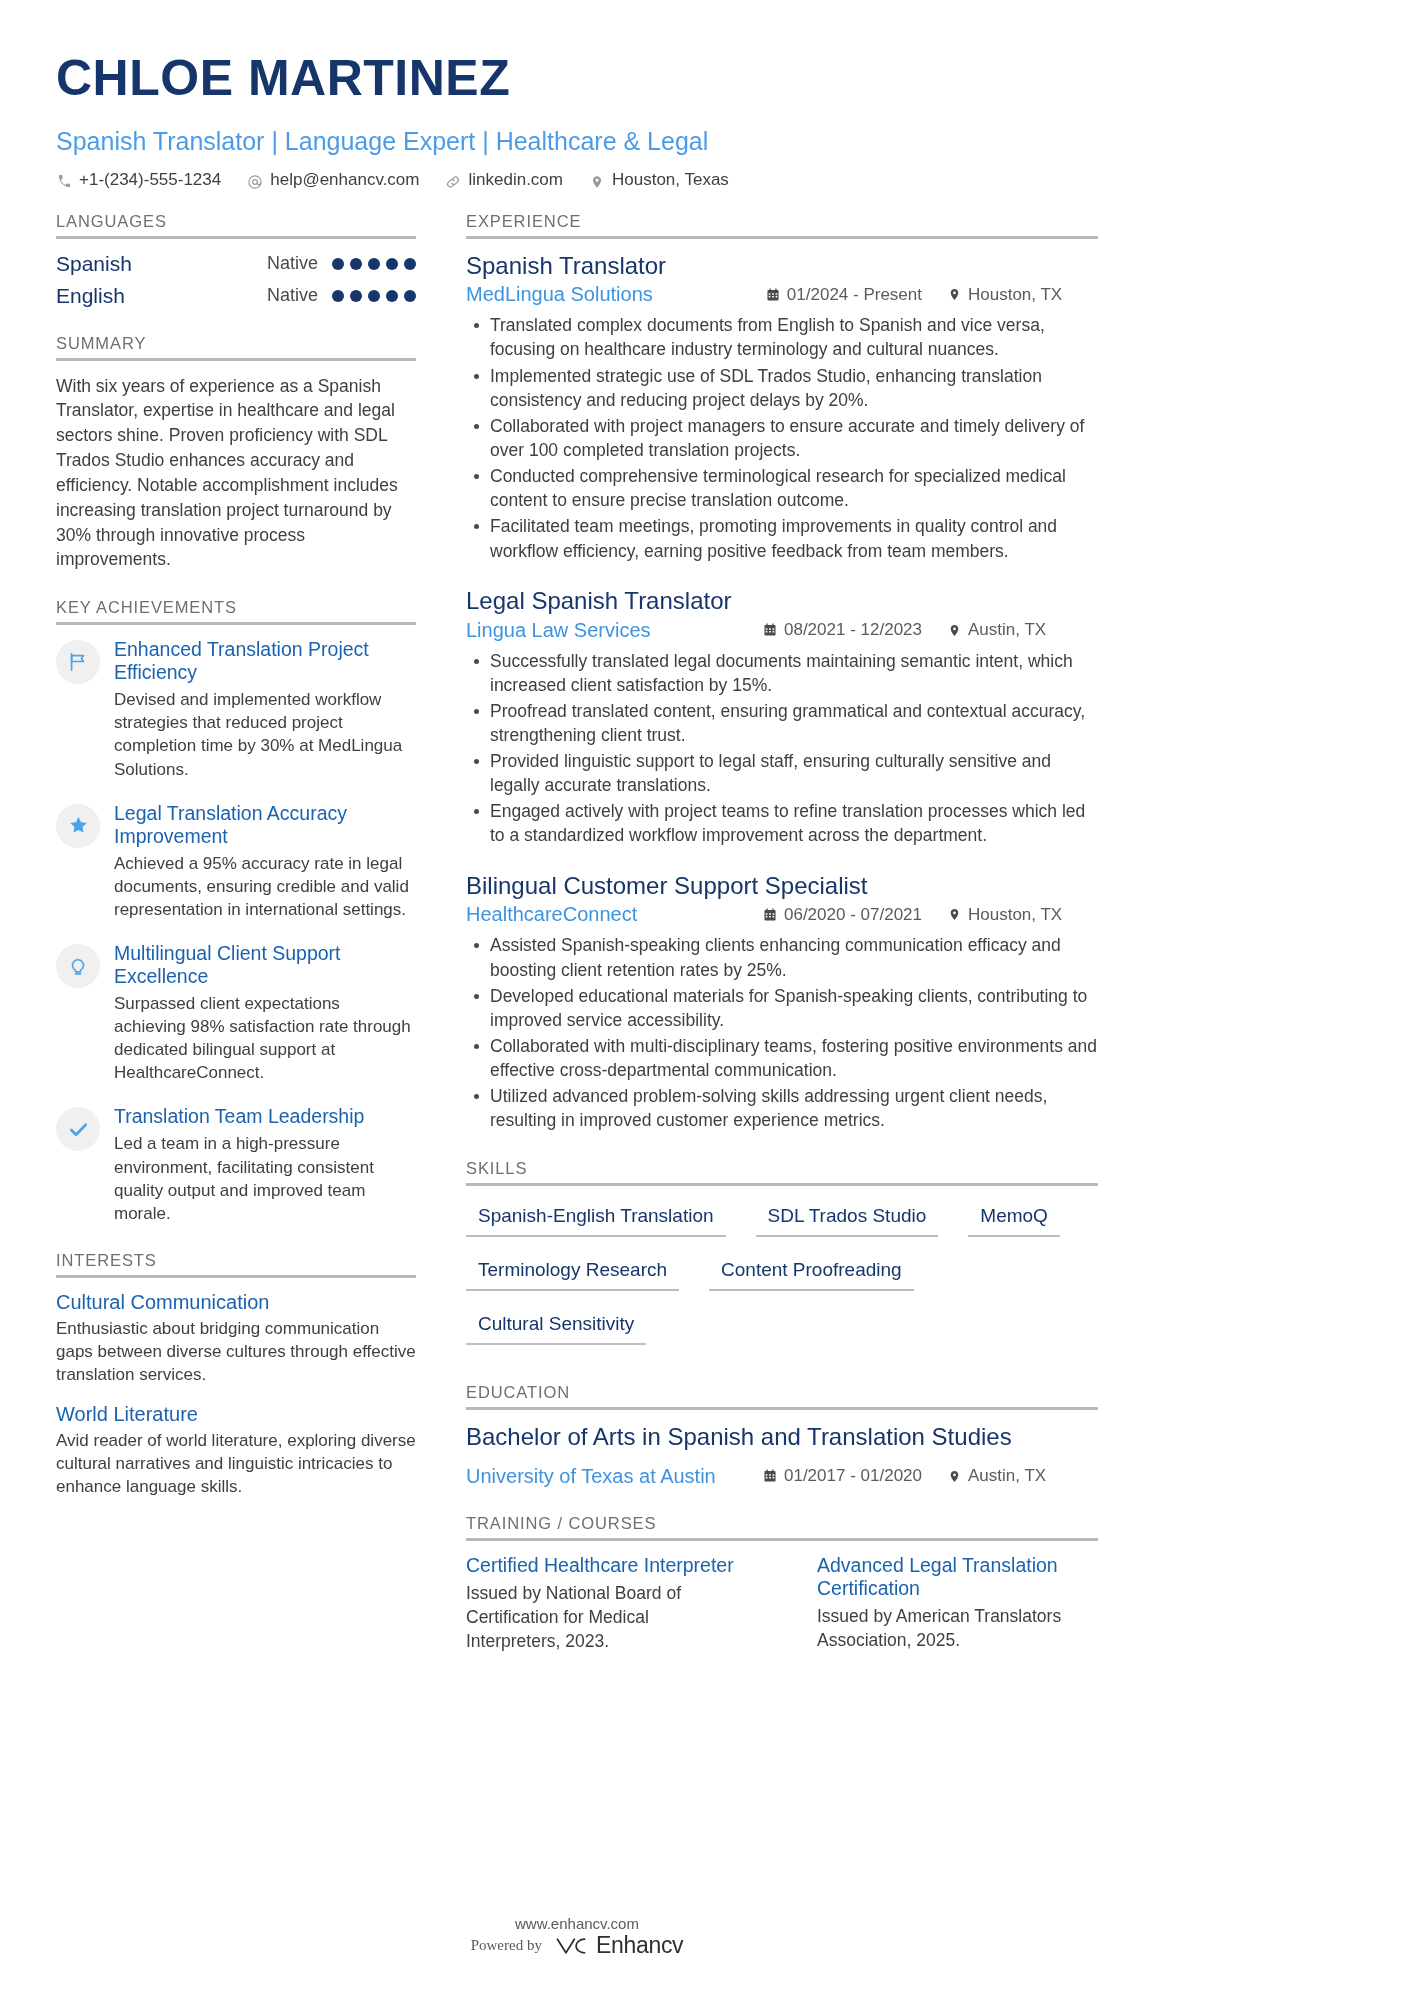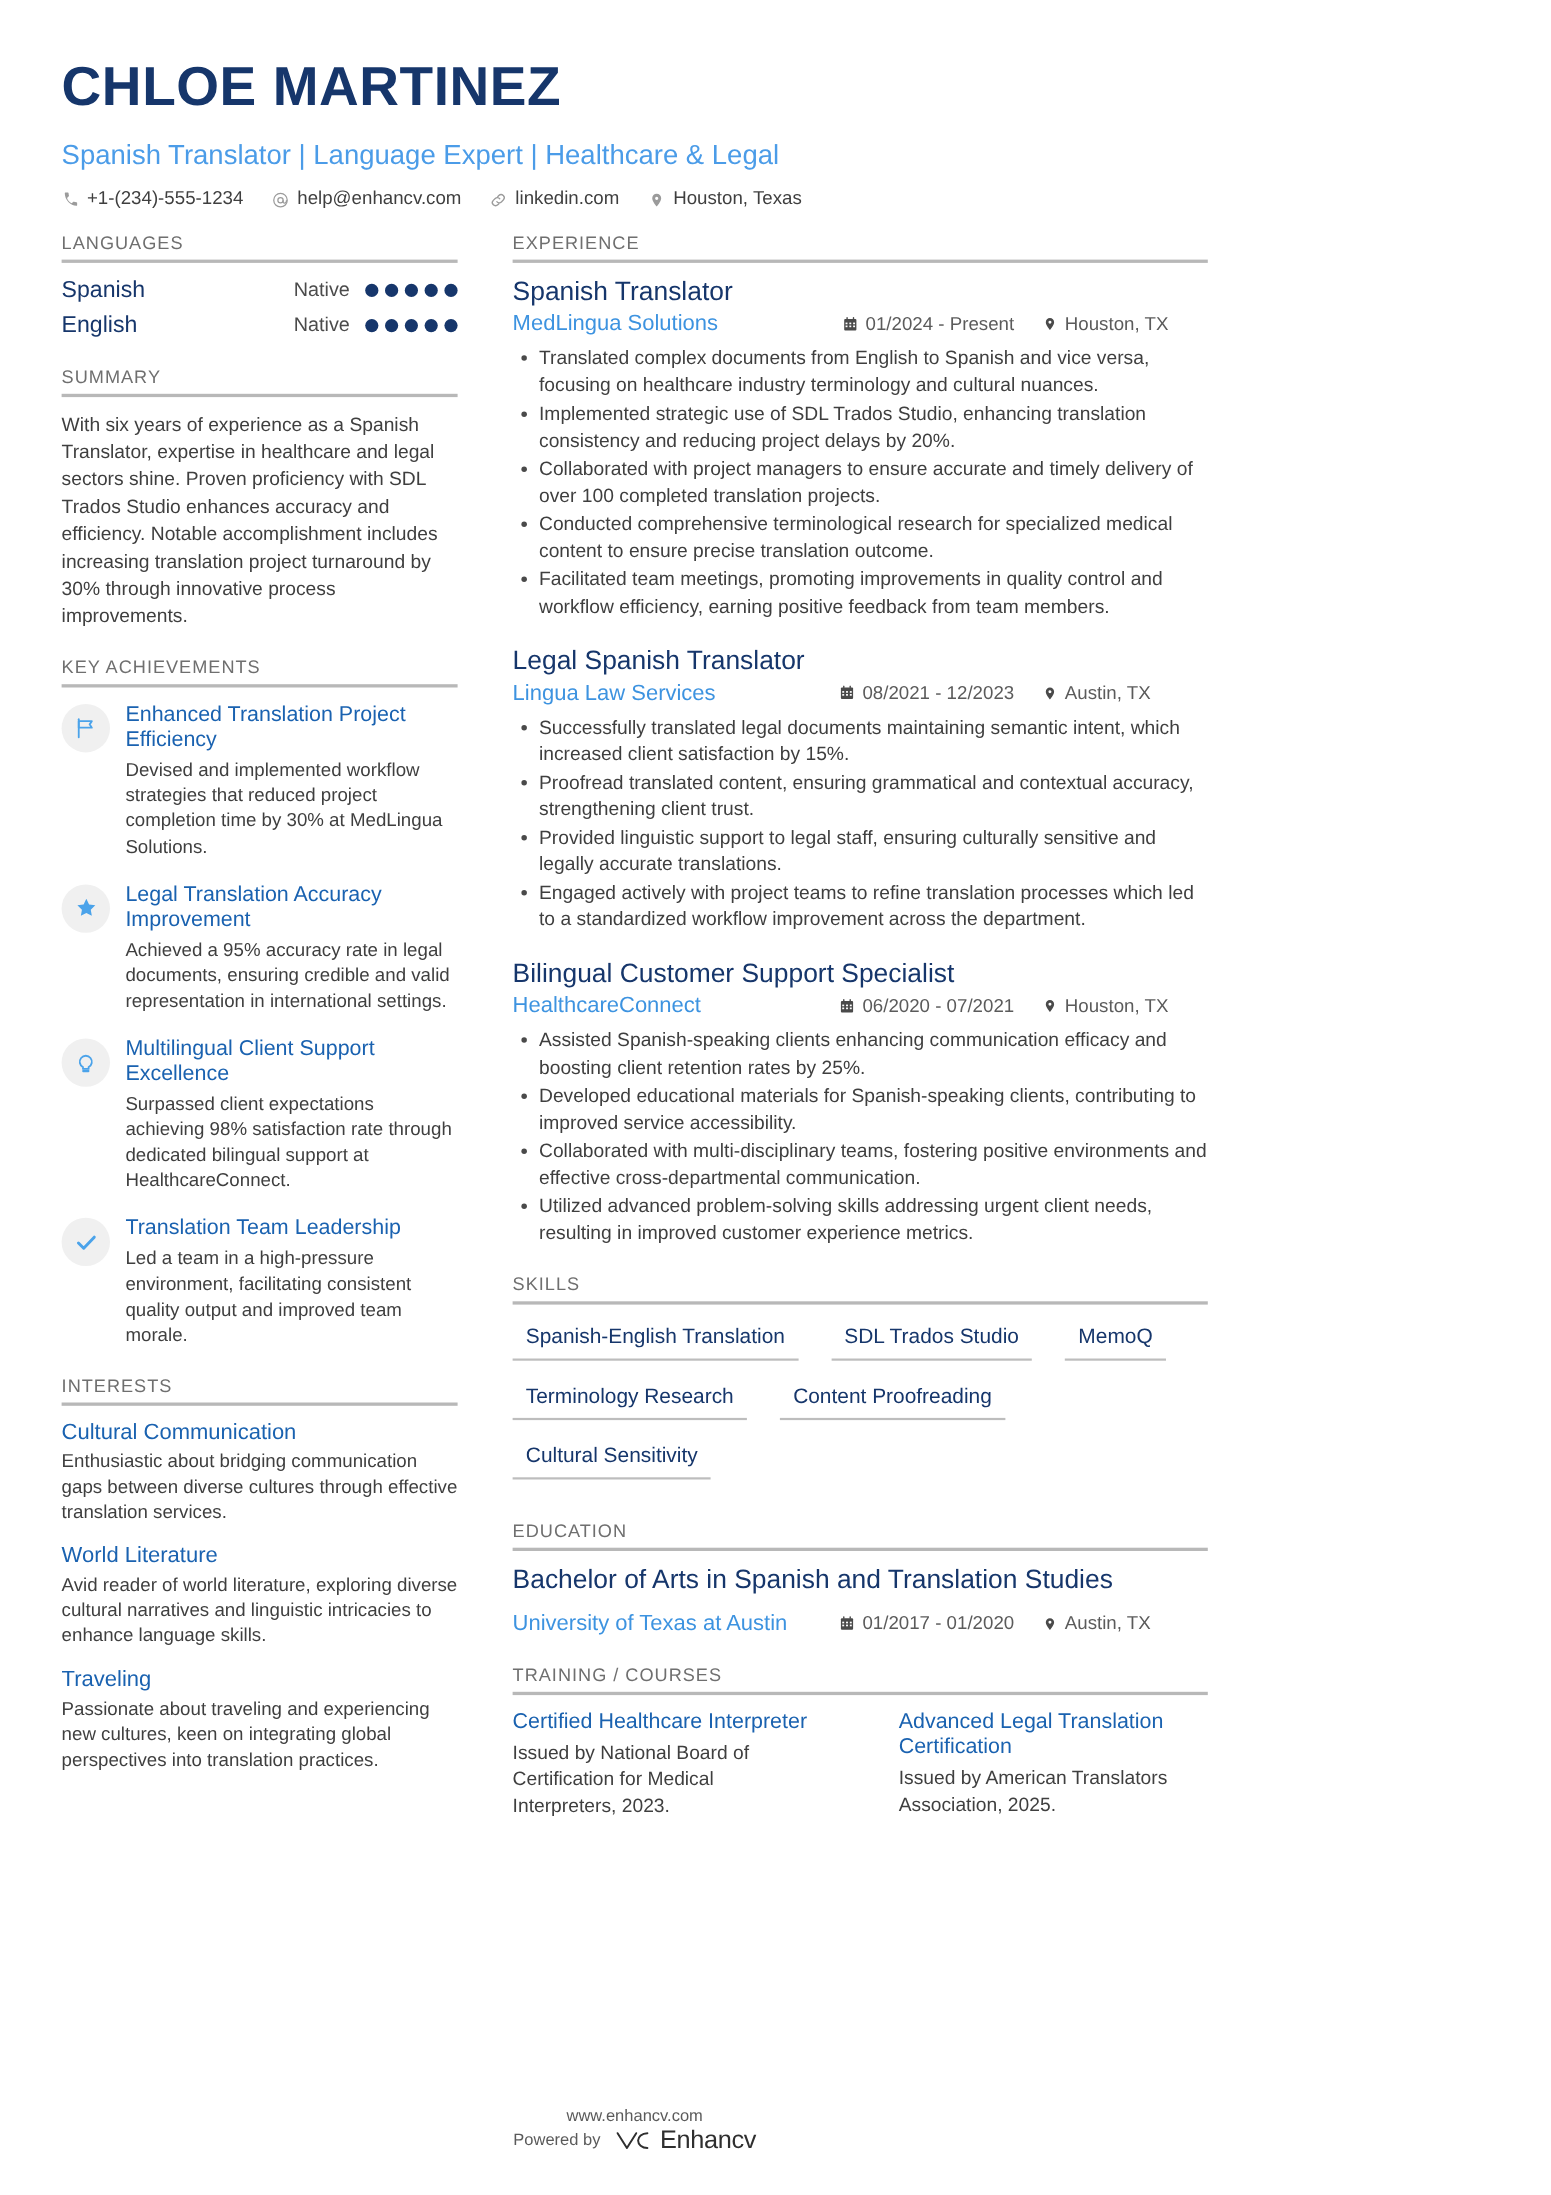--- a/index.html
+++ b/index.html
@@ -216,21 +216,21 @@
     position: absolute;
     left: 56px; right: 56px;
     bottom: 36px;
     display: flex;
     align-items: center;
     justify-content: space-between;
     flex-direction: column;
   }
   .footer-url { font-size: 15px; color: #5a5a5a; }
   .footer-right { display: flex; align-items: center; gap: 12px; }
-  .powered { font-size: 15px; color: #5a5a5a; }
+  .powered { font-size: 15px; color: #5a5a5a; font-family: Liberation Serif, serif; }
   .brand {
     display: flex; align-items: center; gap: 8px;
     font-size: 23px; color: #2f2f2f; letter-spacing: -0.3px;
   }
 </style>
 </head>
 <body>
 
 <div class="page">
 
@@ -374,24 +374,20 @@
       <div class="sec">
         <div class="sec-title">INTERESTS</div>
 
         <div class="int">
           <div class="int-title">Cultural Communication</div>
           <div class="int-desc">Enthusiastic about bridging communication gaps between diverse cultures through effective translation services.</div>
         </div>
         <div class="int">
           <div class="int-title">World Literature</div>
           <div class="int-desc">Avid reader of world literature, exploring diverse cultural narratives and linguistic intricacies to enhance language skills.</div>
-        </div>
-        <div class="int">
-          <div class="int-title">Traveling</div>
-          <div class="int-desc">Passionate about traveling and experiencing new cultures, keen on integrating global perspectives into translation practices.</div>
         </div>
       </div>
     </div>
 
     <div class="col-right">
 
       <div class="sec">
         <div class="sec-title">EXPERIENCE</div>
 
         <div class="job">

